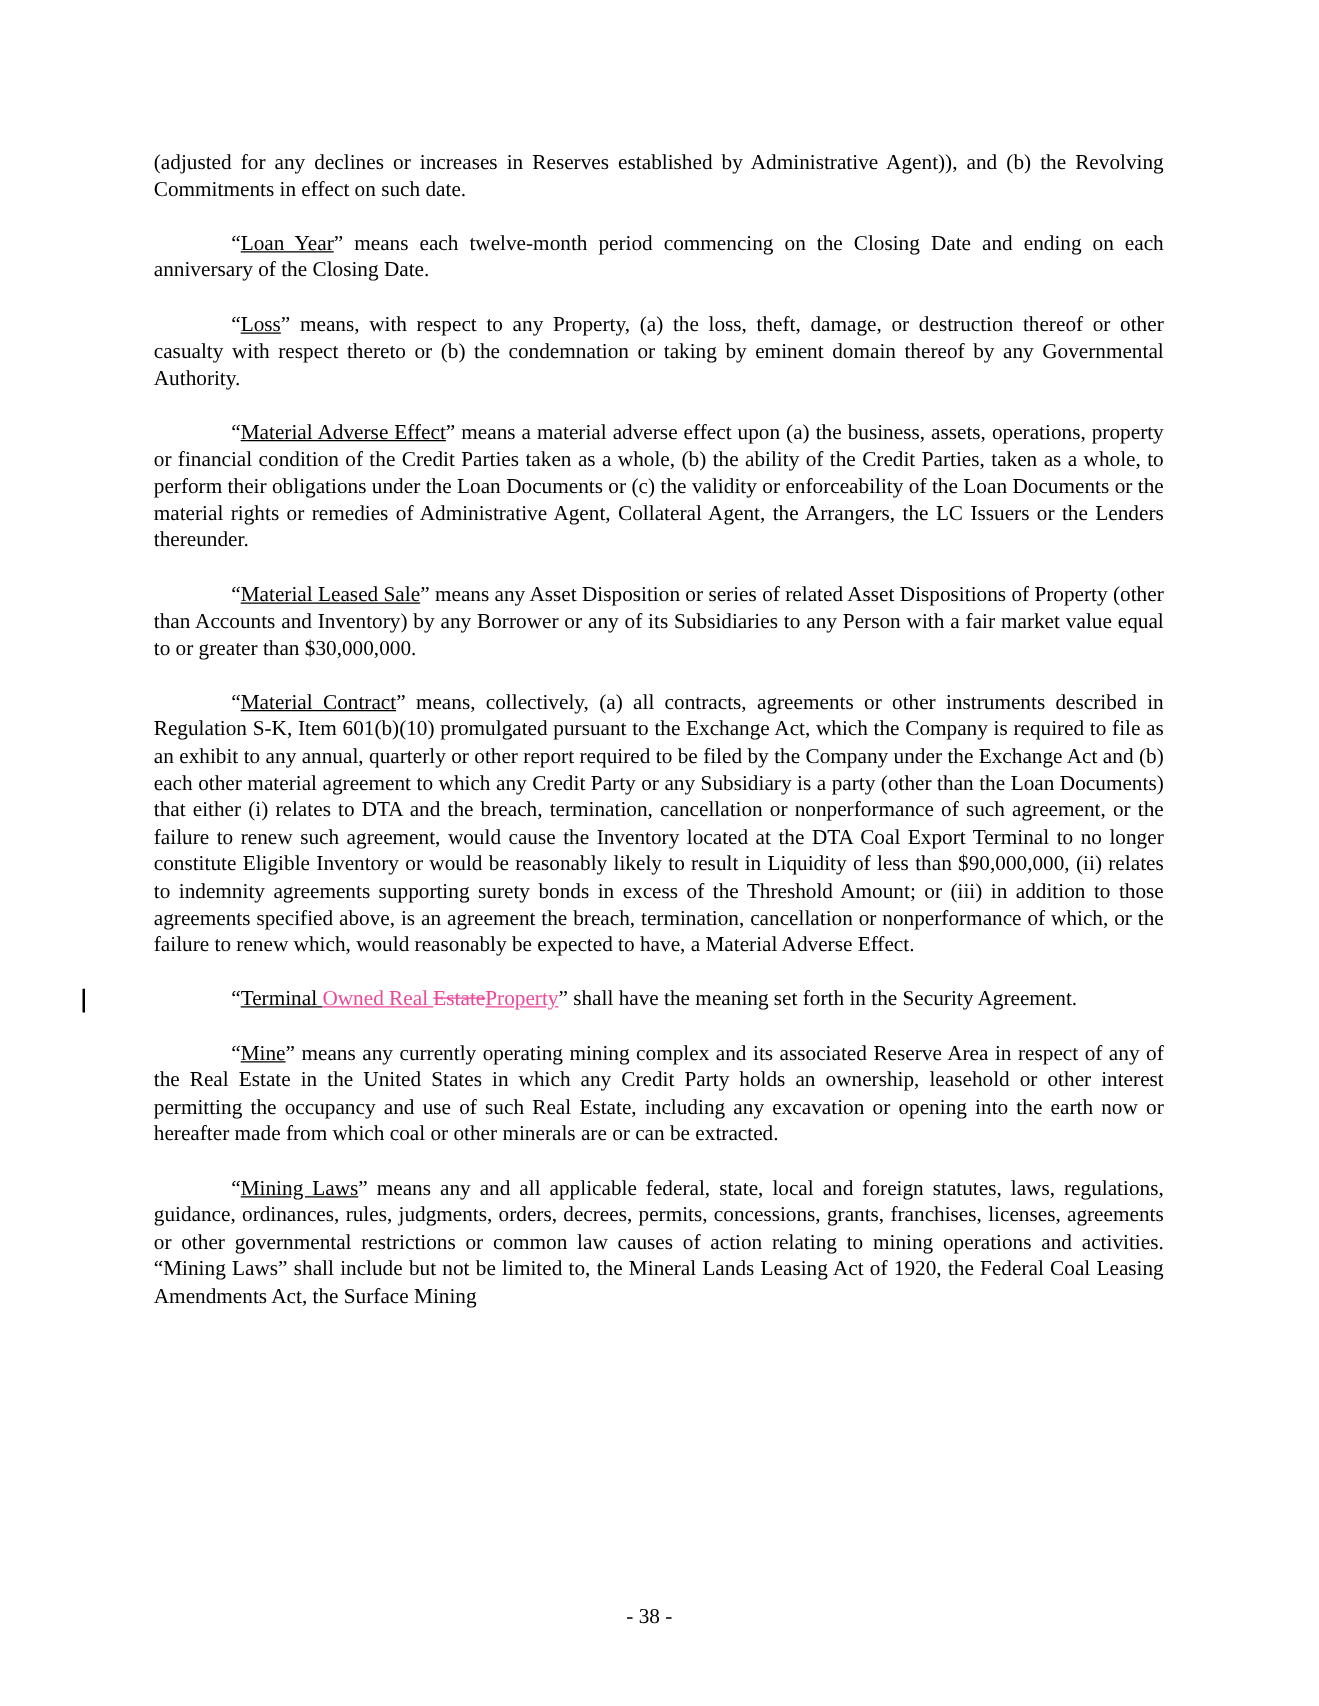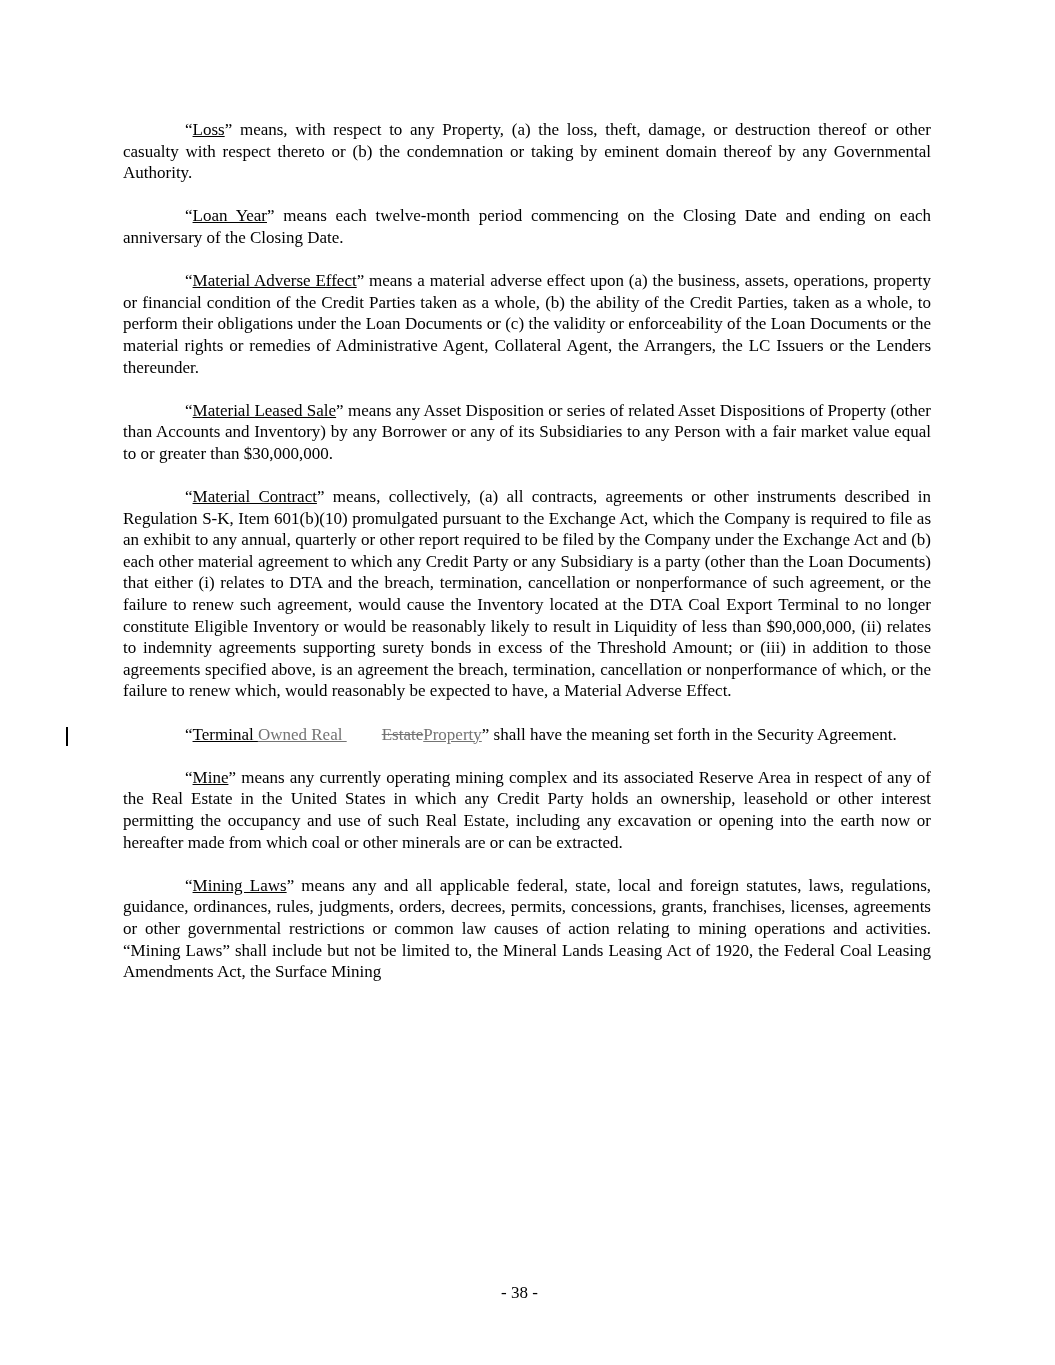--- a/index.html
+++ b/index.html
@@ -26,22 +26,22 @@
   }
   .doc-body p {
     margin: 0 0 21.6px 0;
     text-align: justify;
     position: relative;
   }
   .doc-body p.indent {
     text-indent: 62px;
   }
   .u { text-decoration: underline; }
-  .strike { text-decoration: line-through; margin-left: 35px; }
-  .red { color: #737373; }
+  .strike { text-decoration: line-through; }
+  .red { color: #ec4899; }
   .change-bar {
     position: absolute;
     left: -57px;
     top: 3px;
     height: 19px;
     width: 0;
     border-left: 2px solid #000000;
   }
   .footer {
     position: absolute;
@@ -50,22 +50,23 @@
     top: 1283px;
     text-align: center;
     font-size: 17px;
   }
 </style>
 </head>
 <body>
 
 <div class="page">
   <div class="doc-body">
+      <p><span>(adjusted for any declines or increases in Reserves established by Administrative Agent)), and (b) the Revolving Commitments in effect on such date.</span></p>
+      <p class="indent"><span>“</span><span class="u">Loan Year</span><span>” means each twelve-month period commencing on the Closing Date and ending on each anniversary of the Closing Date.</span></p>
       <p class="indent"><span>“</span><span class="u">Loss</span><span>” means, with respect to any Property, (a) the loss, theft, damage, or destruction thereof or other casualty with respect thereto or (b) the condemnation or taking by eminent domain thereof by any Governmental Authority.</span></p>
-      <p class="indent"><span>“</span><span class="u">Loan Year</span><span>” means each twelve-month period commencing on the Closing Date and ending on each anniversary of the Closing Date.</span></p>
       <p class="indent"><span>“</span><span class="u">Material Adverse Effect</span><span>” means a material adverse effect upon (a) the business, assets, operations, property or financial condition of the Credit Parties taken as a whole, (b) the ability of the Credit Parties, taken as a whole, to perform their obligations under the Loan Documents or (c) the validity or enforceability of the Loan Documents or the material rights or remedies of Administrative Agent, Collateral Agent, the Arrangers, the LC Issuers or the Lenders thereunder.</span></p>
       <p class="indent"><span>“</span><span class="u">Material Leased Sale</span><span>” means any Asset Disposition or series of related Asset Dispositions of Property (other than Accounts and Inventory) by any Borrower or any of its Subsidiaries to any Person with a fair market value equal to or greater than $30,000,000.</span></p>
       <p class="indent"><span>“</span><span class="u">Material Contract</span><span>” means, collectively, (a) all contracts, agreements or other instruments described in Regulation S-K, Item 601(b)(10) promulgated pursuant to the Exchange Act, which the Company is required to file as an exhibit to any annual, quarterly or other report required to be filed by the Company under the Exchange Act and (b) each other material agreement to which any Credit Party or any Subsidiary is a party (other than the Loan Documents) that either (i) relates to DTA and the breach, termination, cancellation or nonperformance of such agreement, or the failure to renew such agreement, would cause the Inventory located at the DTA Coal Export Terminal to no longer constitute Eligible Inventory or would be reasonably likely to result in Liquidity of less than $90,000,000, (ii) relates to indemnity agreements supporting surety bonds in excess of the Threshold Amount; or (iii) in addition to those agreements specified above, is an agreement the breach, termination, cancellation or nonperformance of which, or the failure to renew which, would reasonably be expected to have, a Material Adverse Effect.</span></p>
       <p class="indent"><span class="change-bar"></span><span>“</span><span class="u">Terminal </span><span class="u red">Owned Real </span><span class="strike red">Estate</span><span class="u red">Property</span><span>” shall have the meaning set forth in the Security Agreement.</span></p>
       <p class="indent"><span>“</span><span class="u">Mine</span><span>” means any currently operating mining complex and its associated Reserve Area in respect of any of the Real Estate in the United States in which any Credit Party holds an ownership, leasehold or other interest permitting the occupancy and use of such Real Estate, including any excavation or opening into the earth now or hereafter made from which coal or other minerals are or can be extracted.</span></p>
       <p class="indent"><span>“</span><span class="u">Mining Laws</span><span>” means any and all applicable federal, state, local and foreign statutes, laws, regulations, guidance, ordinances, rules, judgments, orders, decrees, permits, concessions, grants, franchises, licenses, agreements or other governmental restrictions or common law causes of action relating to mining operations and activities. “Mining Laws” shall include but not be limited to, the Mineral Lands Leasing Act of 1920, the Federal Coal Leasing Amendments Act, the Surface Mining</span></p>
     </div>
   <div class="footer">- 38 -</div>
 </div>
 

